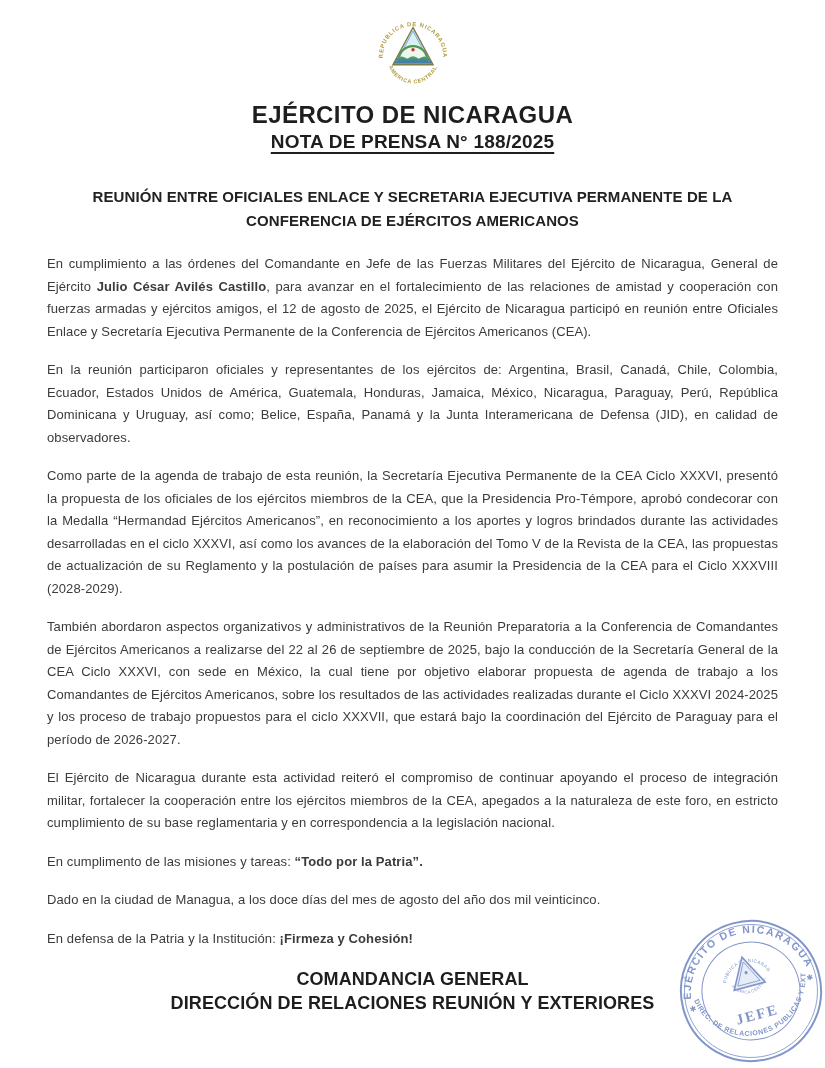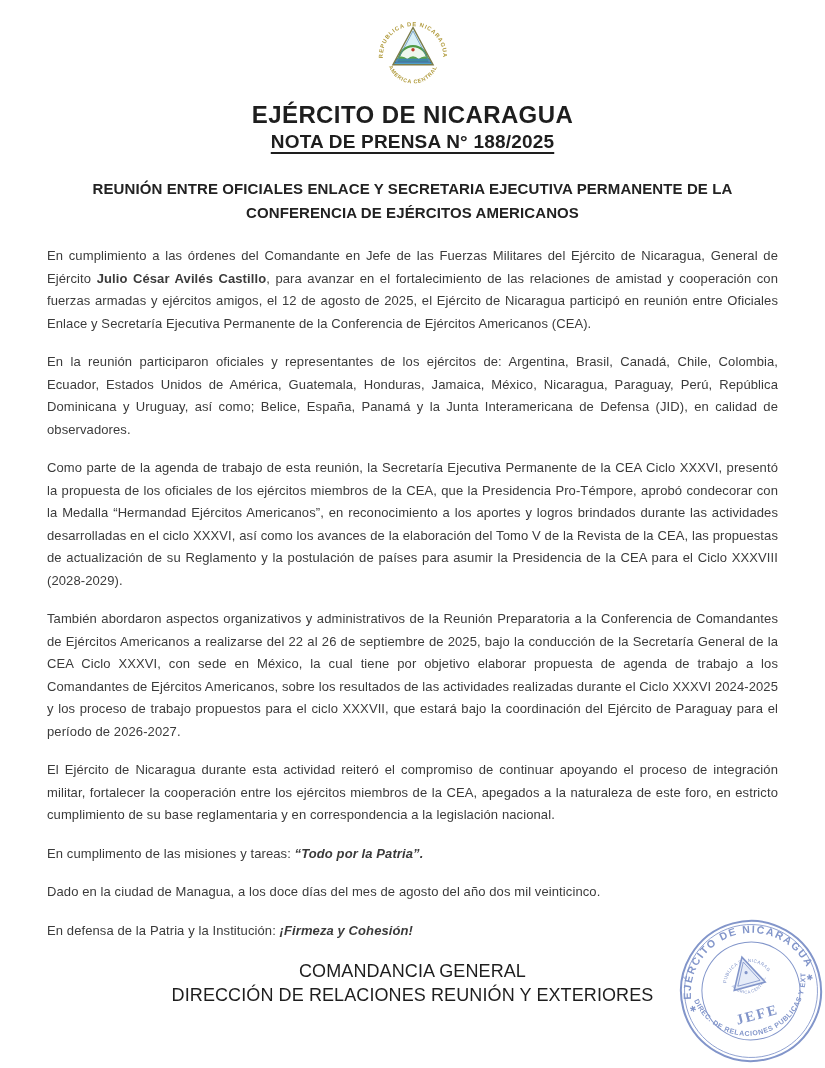--- a/index.html
+++ b/index.html
@@ -19,34 +19,34 @@
   }
   .press-note{
     text-align:center;font-size:19px;font-weight:700;color:#1e1e1e;
     margin-top:3px;line-height:22px;letter-spacing:.2px;
   }
   .press-note span{
     text-decoration:underline;text-decoration-thickness:2px;text-underline-offset:4px;
   }
   .subject{
     text-align:center;font-size:15px;font-weight:700;color:#222222;
-    margin:24px auto 0 auto;max-width:700px;line-height:24px;letter-spacing:.1px;
+    margin:32px auto 0 auto;max-width:700px;line-height:24px;letter-spacing:.1px;
   }
 
   .body-text{margin-top:20px;}
   .body-text p{
     font-size:13px;color:#3b3b3b;line-height:22.5px;text-align:justify;
     margin:16px 0 9px 0;letter-spacing:.1px;
   }
   .body-text p.closing{text-align:left;margin-bottom:12.5px;}
   .seg-b{font-weight:700;}
-  .seg-bi{font-weight:700;font-style:italic;}
+  .seg-bi{font-weight:700;}
 
   .footer{
-    text-align:center;font-weight:400;color:#1e1e1e;
+    text-align:center;font-weight:700;color:#1e1e1e;
     font-size:18px;line-height:24px;margin-top:17px;letter-spacing:.1px;
   }
 
   .seal{
     position:absolute;left:676px;top:916px;width:150px;height:150px;
     opacity:.88;pointer-events:none;
   }
 </style>
 </head>
 <body>

